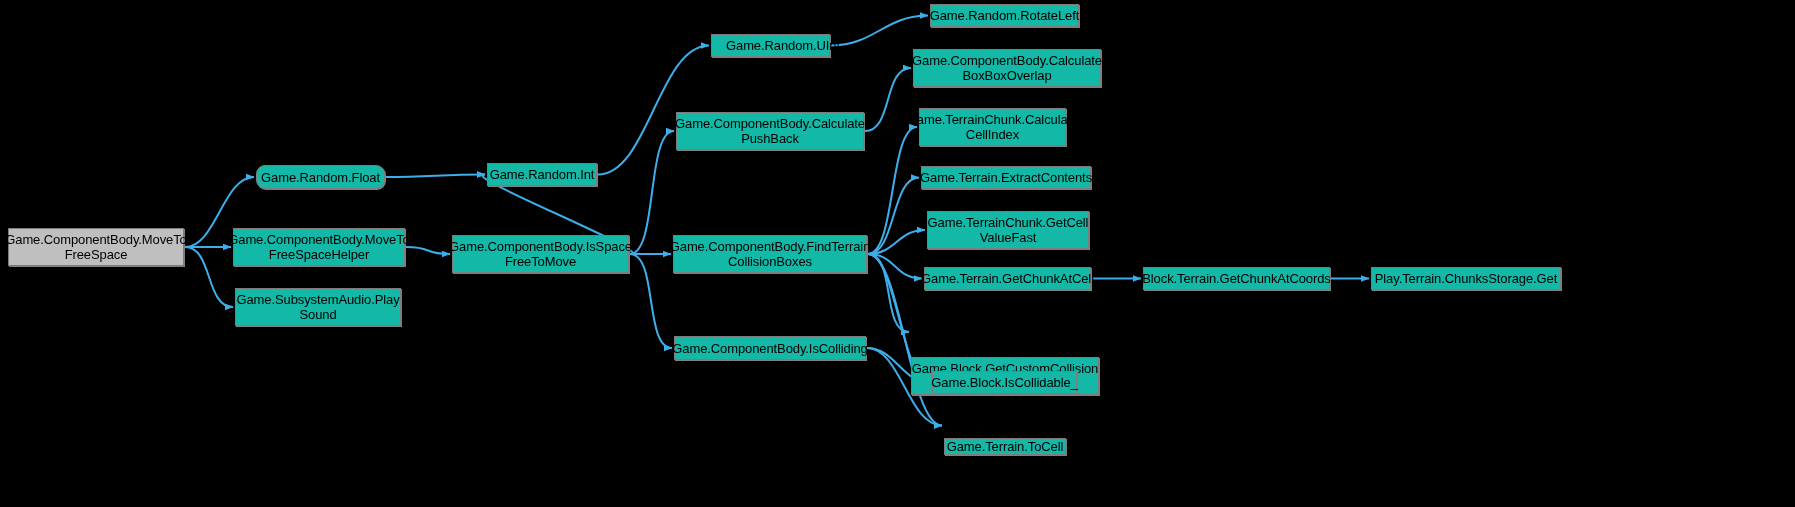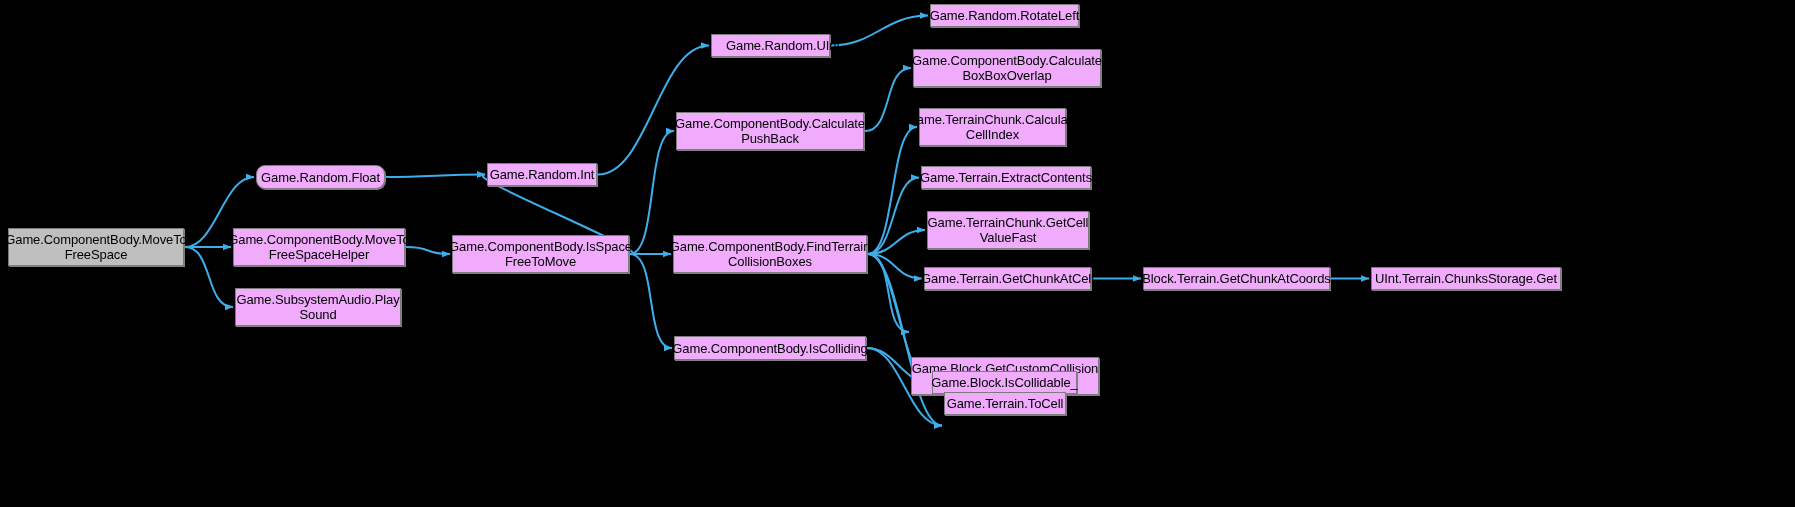--- a/index.html
+++ b/index.html
@@ -19,21 +19,21 @@
     position: absolute;
     left: 0;
     top: 0;
     width: 1795px;
     height: 507px;
     pointer-events: none;
   }
   .node {
     position: absolute;
     box-sizing: border-box;
-    background: #f0abfc;
+    background: #14b8a6;
     border: 1px solid #7c7c7c;
     box-shadow: 1px 1px 0 0 #808080;
     color: #000000;
     font-size: 13px;
     line-height: 15px;
     text-align: center;
     display: flex;
     align-items: center;
     justify-content: center;
     padding: 0 3px;
@@ -103,17 +103,17 @@
 BoxBoxOverlap</div>
       <div class="node" style="left: 919px; top: 108px; width: 147px; height: 38px;">Game.TerrainChunk.Calculate
 CellIndex</div>
       <div class="node" style="left: 921px; top: 166px; width: 170px; height: 23px;">Game.Terrain.ExtractContents</div>
       <div class="node" style="left: 927px; top: 211px; width: 162px; height: 38px;">Game.TerrainChunk.GetCell
 ValueFast</div>
       <div class="node" style="left: 924px; top: 267px; width: 167px; height: 23px;">Game.Terrain.GetChunkAtCell</div>
       <div class="node" style="left: 911px; top: 313px; width: 188px; height: 38px; margin-top: 44px;">Game.Block.GetCustomCollision
 Boxes</div>
       <div class="node" style="left: 932px; top: 371px; width: 145px; height: 23px;">Game.Block.IsCollidable_</div>
-      <div class="node" style="left: 944px; top: 392px; width: 122px; height: 23px;">Game.Terrain.ToCell</div>
+      <div class="node" style="left: 944px; top: 438px; width: 122px; height: 17px;">Game.Terrain.ToCell</div>
       <div class="node" style="left: 1143px; top: 267px; width: 187px; height: 23px;">Block.Terrain.GetChunkAtCoords</div>
-      <div class="node" style="left: 1371px; top: 267px; width: 190px; height: 23px;">UInt.Terrain.ChunksStorage.Get</div>
+      <div class="node" style="left: 1371px; top: 267px; width: 190px; height: 23px;">Play.Terrain.ChunksStorage.Get</div>
     </div>
 </div>
 
 </body></html>

